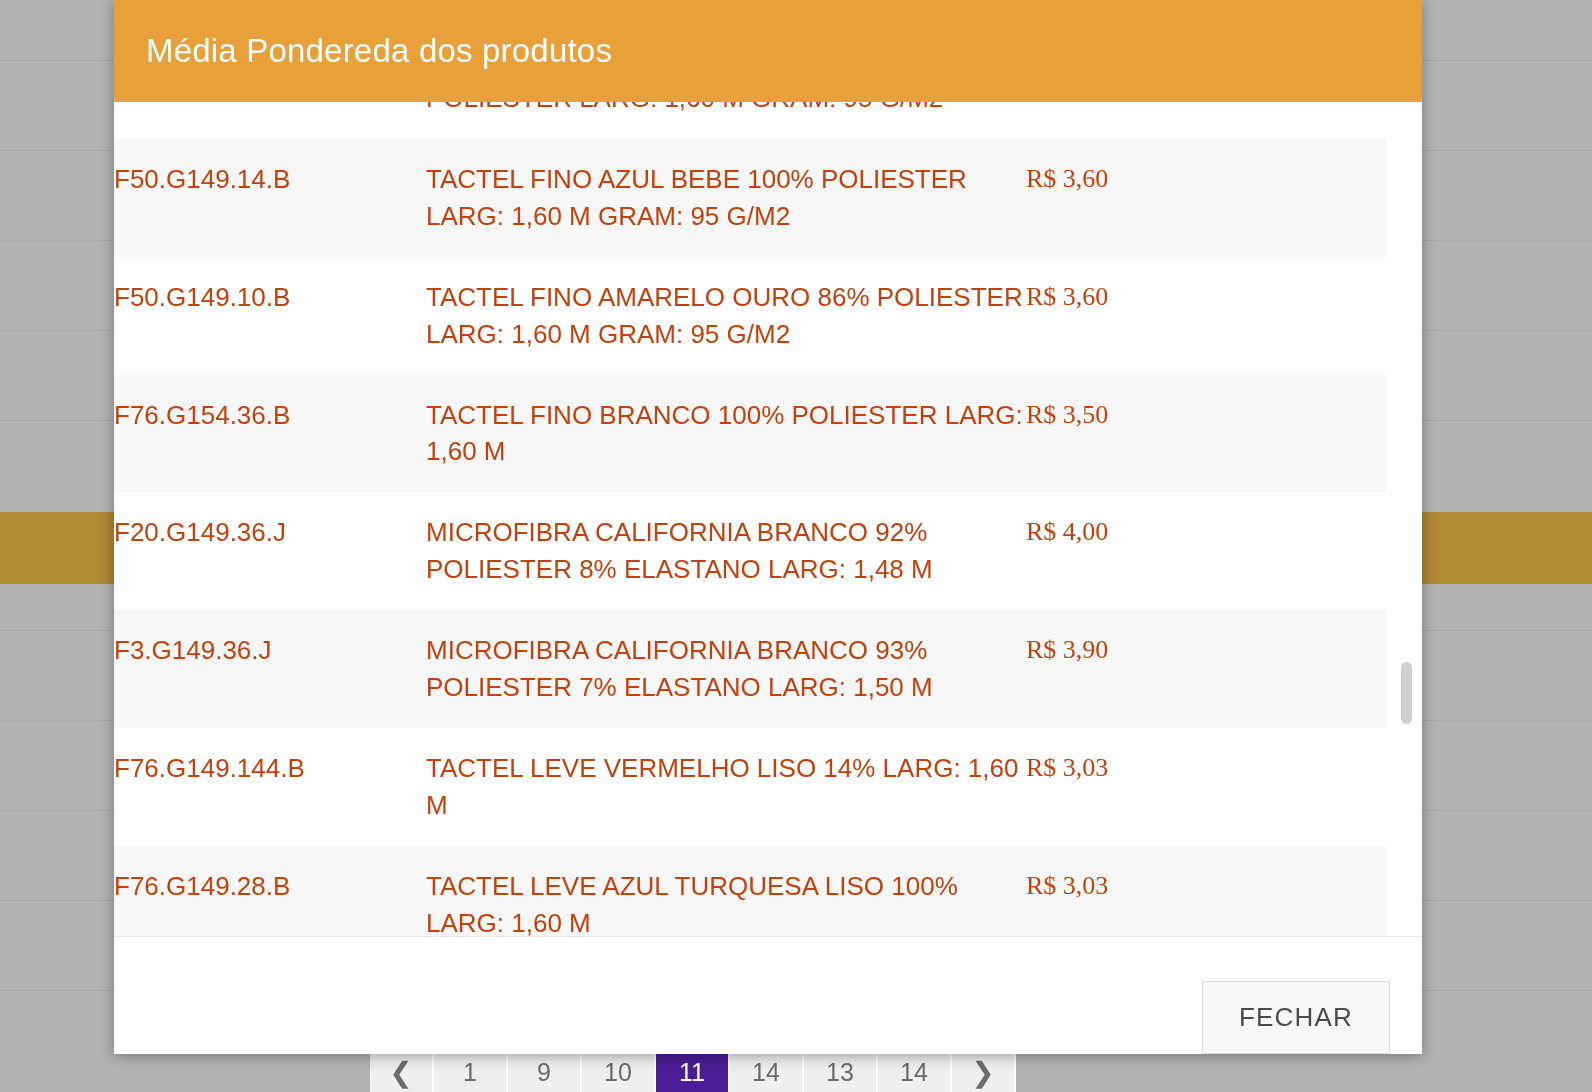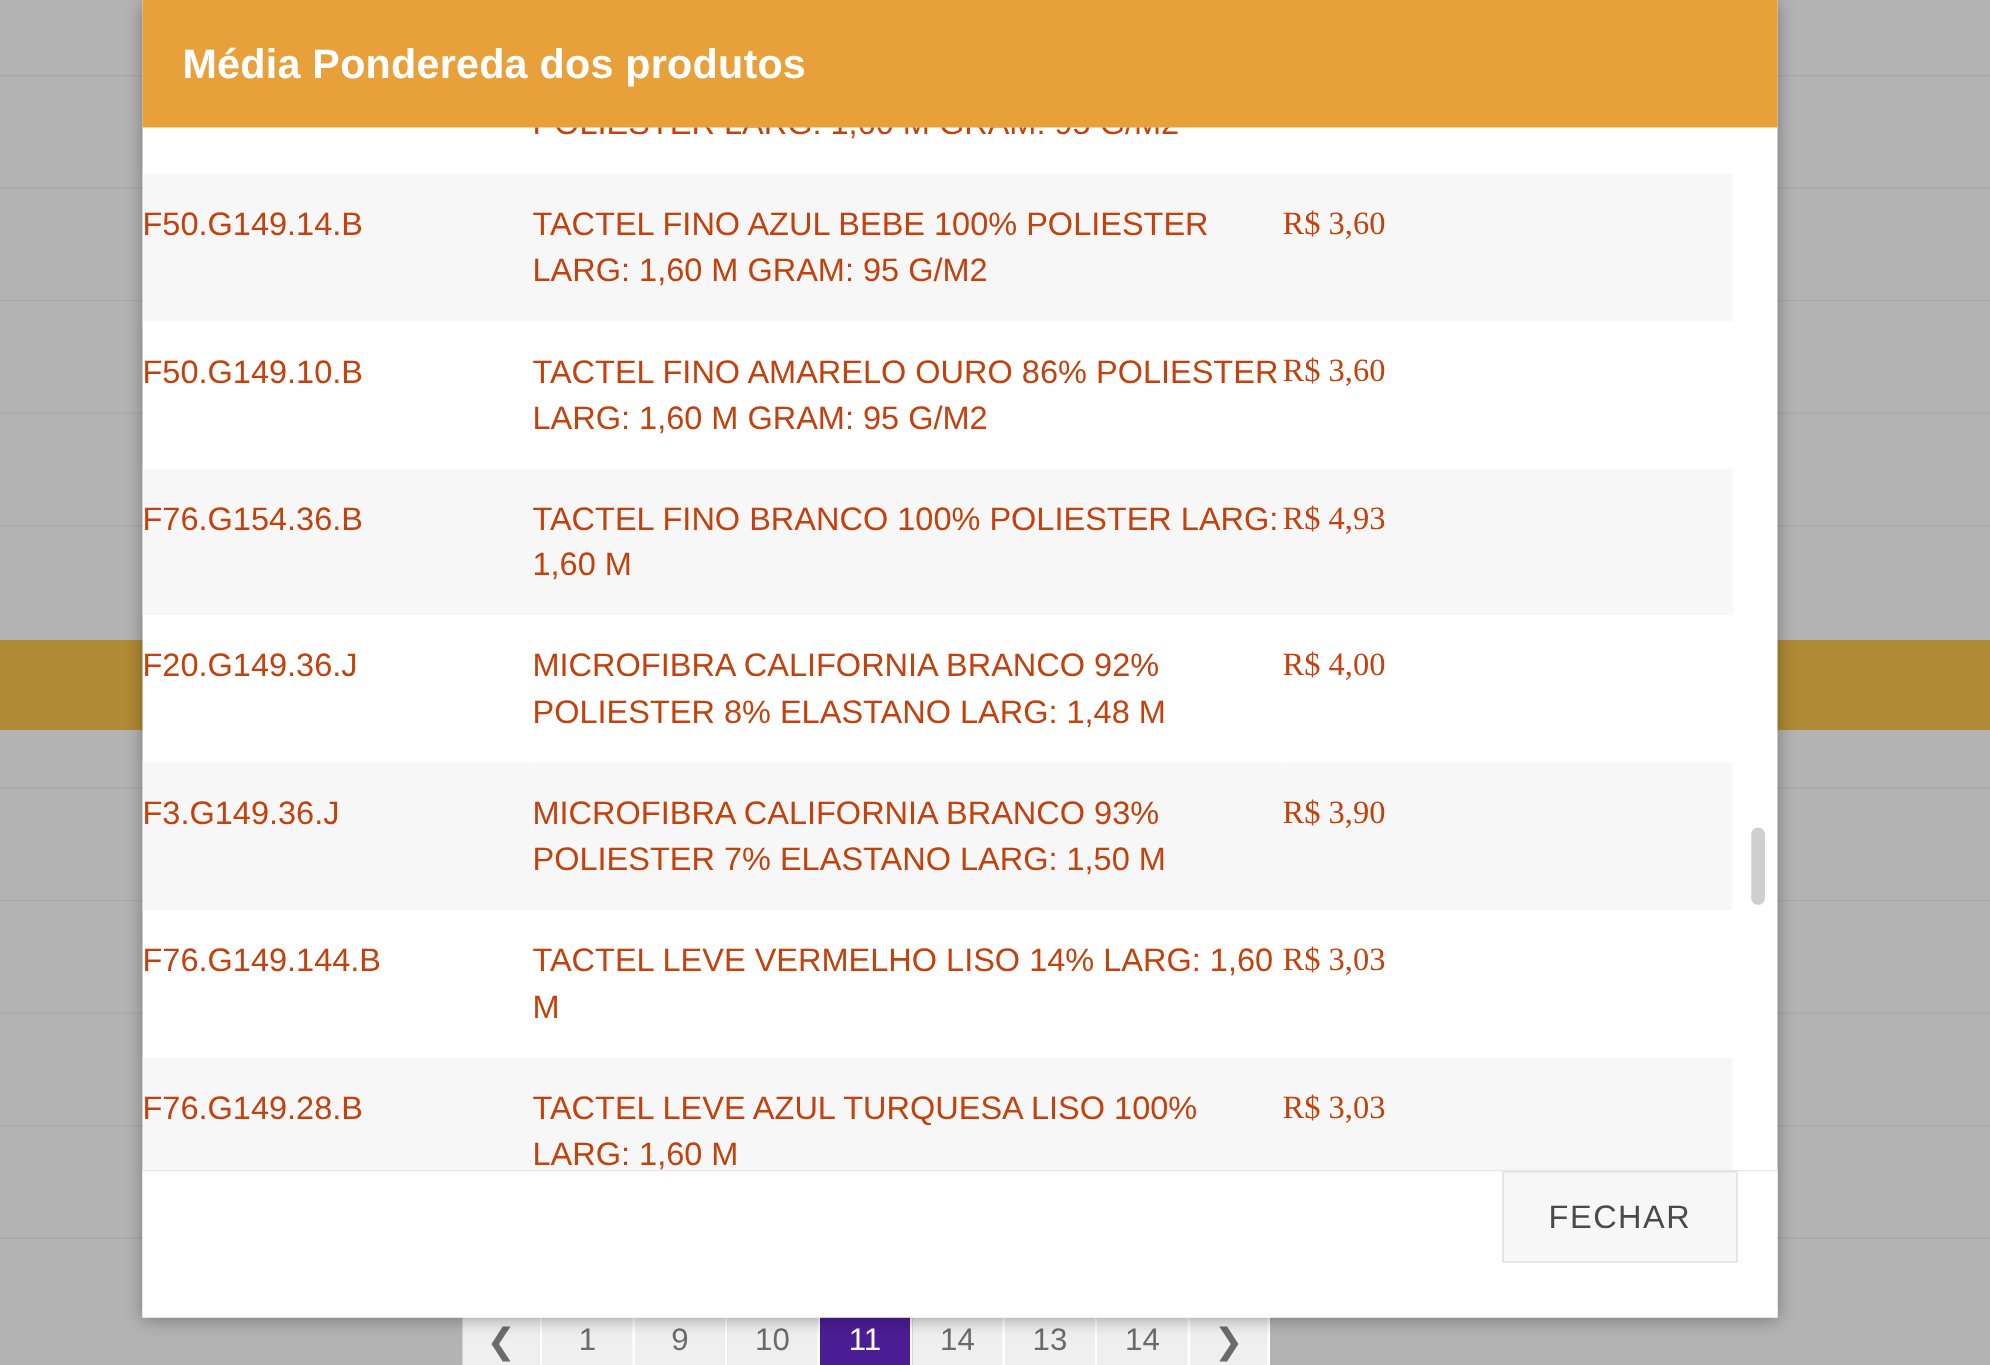--- a/index.html
+++ b/index.html
@@ -81,21 +81,21 @@
     height: 102px;
     min-height: 102px;
     display: flex;
     align-items: center;
     padding-left: 32px;
     box-sizing: border-box;
   }
   #modal-title {
     color: #ffffff;
     font-size: 33px;
-    font-weight: bold;
+    font-weight: normal;
     letter-spacing: 0.2px;
   }
 
   #modal-body {
     position: relative;
     flex: 1 1 auto;
     overflow: hidden;
   }
 
   #table-scroll {
@@ -157,21 +157,21 @@
     height: 62px;
     border-radius: 6px;
     background: #cfcfcf;
   }
 
   #modal-footer {
     height: 118px;
     min-height: 118px;
     border-top: 1px solid #e6e6e6;
     display: flex;
-    align-items: flex-start;
+    align-items: flex-end;
     justify-content: flex-end;
     padding-right: 32px;
     box-sizing: border-box;
     background: #ffffff;
   }
   #close-button {
     background: #f7f7f7;
     border: 1px solid #dcdcdc;
     color: #4a4a4a;
     font-size: 26px;
@@ -231,21 +231,21 @@
             <td class="c-price">R$ 3,60</td>
           </tr>
           <tr>
             <td class="c-code">F50.G149.10.B</td>
             <td class="c-desc">TACTEL FINO AMARELO OURO 86% POLIESTER LARG: 1,60 M GRAM: 95 G/M2</td>
             <td class="c-price">R$ 3,60</td>
           </tr>
           <tr class="alt">
             <td class="c-code">F76.G154.36.B</td>
             <td class="c-desc">TACTEL FINO BRANCO 100% POLIESTER LARG: 1,60 M</td>
-            <td class="c-price">R$ 4,93</td>
+            <td class="c-price">R$ 3,50</td>
           </tr>
           <tr>
             <td class="c-code">F20.G149.36.J</td>
             <td class="c-desc">MICROFIBRA CALIFORNIA BRANCO 92% POLIESTER 8% ELASTANO LARG: 1,48 M</td>
             <td class="c-price">R$ 4,00</td>
           </tr>
           <tr class="alt">
             <td class="c-code">F3.G149.36.J</td>
             <td class="c-desc">MICROFIBRA CALIFORNIA BRANCO 93% POLIESTER 7% ELASTANO LARG: 1,50 M</td>
             <td class="c-price">R$ 3,90</td>

